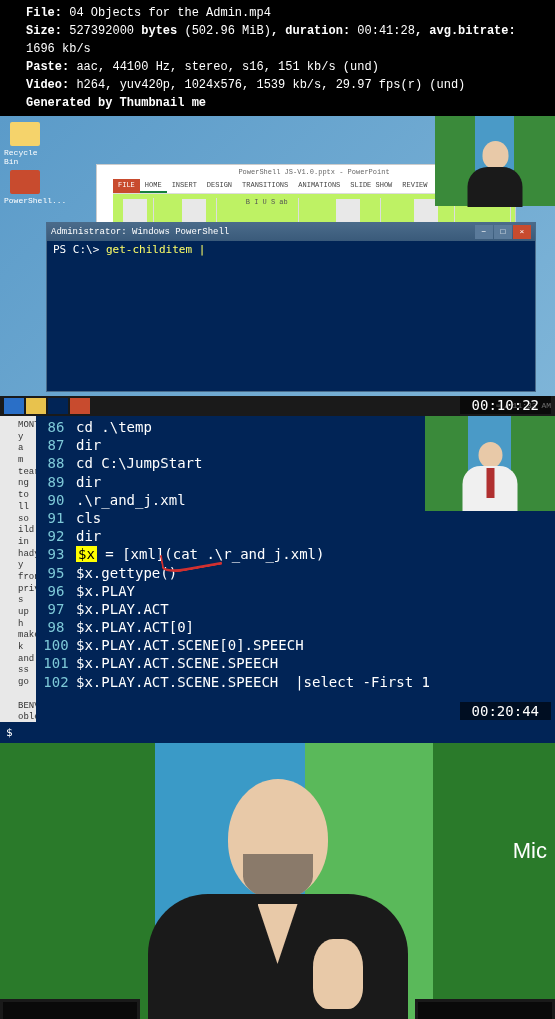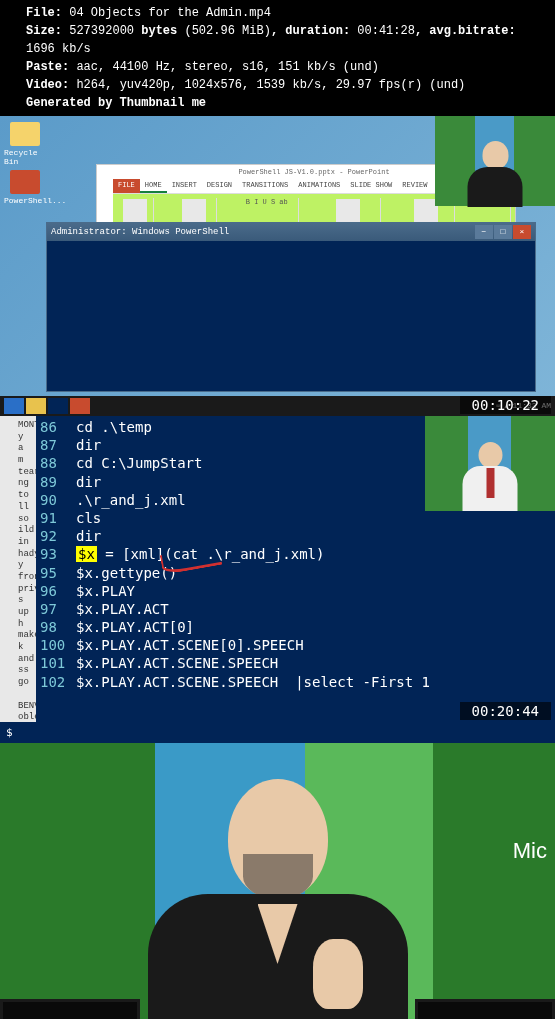--- a/index.html
+++ b/index.html
@@ -194,21 +194,21 @@
   background: #012456;
   font-family: "Consolas", monospace;
   font-size: 14px;
   padding: 2px 4px;
   line-height: 1.3;
   position: relative;
   color: #fff;
   overflow: hidden;
 }
 .bigps .ln { white-space: pre; }
-.bigps .num { color: #7ec9d8; display: inline-block; width: 32px; text-align: left; margin-right: 4px; }
+.bigps .num { color: #7ec9d8; display: inline-block; width: 32px; text-align: center; margin-right: 4px; }
 .bigps .highlight { background: #ffff00; color: #000; padding: 0 2px; }
 .bigps .redmark {
   position: absolute;
   top: 134px;
   left: 125px;
   width: 60px; height: 20px;
   border-bottom: 3px solid #d03030;
   border-left: 2px solid #d03030;
   border-radius: 0 0 0 40%;
   transform: rotate(-10deg);
@@ -382,20 +382,24 @@
   </div>
 
   <div class="ps-window">
     <div class="ps-titlebar">
       <span>Administrator: Windows PowerShell</span>
       <div class="controls">
         <div class="ctl">−</div>
         <div class="ctl">□</div>
         <div class="ctl close">×</div>
       </div>
+    </div>
+    <div class="ps-body">
+      <span class="prompt">PS C:\&gt;</span>
+      <span class="cmd">get-childitem |</span>
     </div>
   </div>
 
   <div class="pip">
     <div class="person">
         <div class="head"></div>
         <div class="body"></div>
       </div>
   </div>
 

